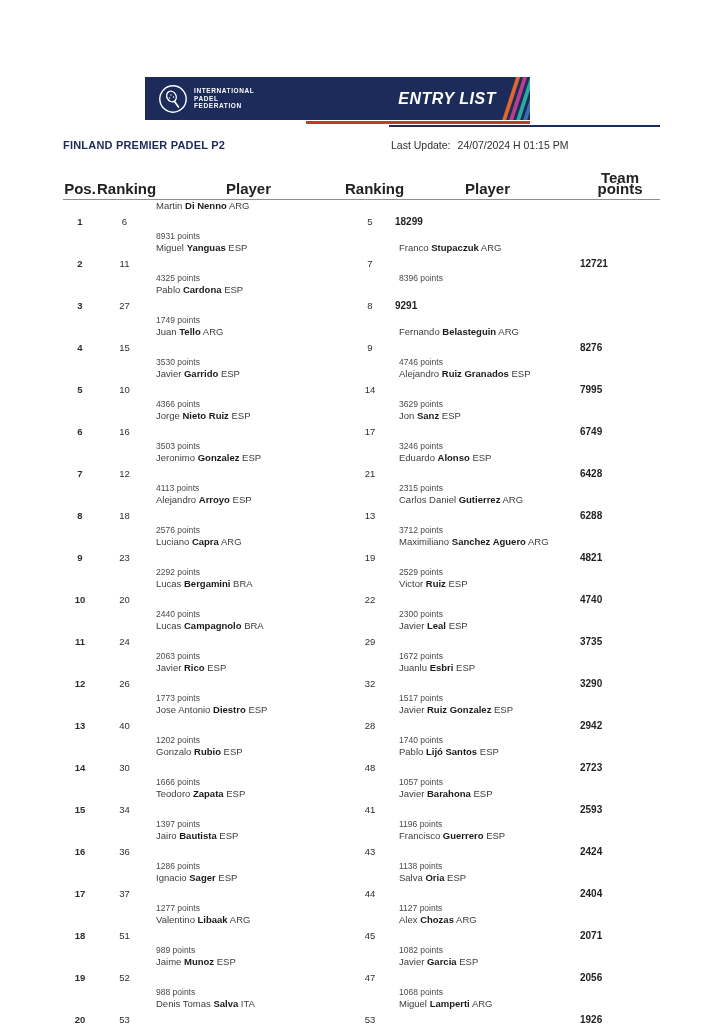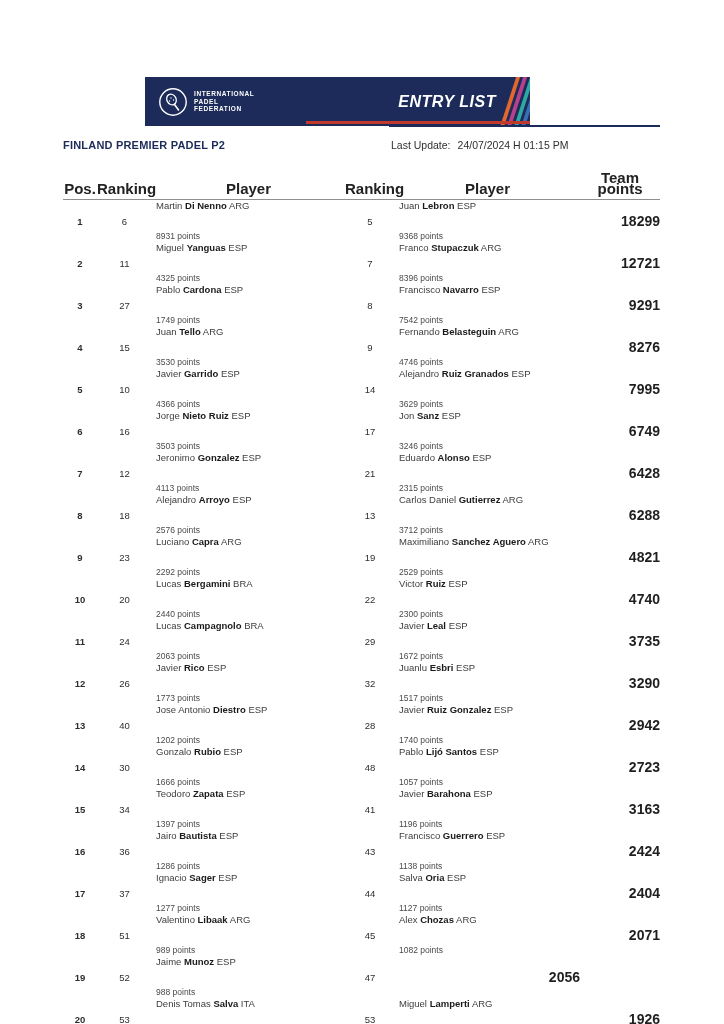--- a/index.html
+++ b/index.html
@@ -11,21 +11,21 @@
     margin: 0 auto;
     background: #ffffff;
     overflow: hidden;
     color: #3d3d3d;
   }
 
   
   .banner {
     position: absolute;
     left: 145px; top: 77px;
-    width: 385px; height: 49px;
+    width: 385px; height: 43px;
     background: #1c2b59;
     display: flex;
     align-items: center;
     overflow: hidden;
   }
   .logo-block { display: flex; align-items: center; margin-left: 13px; }
   .logo-circle { width: 30px; height: 30px; flex: 0 0 auto; }
   .logo-text { margin-left: 6px; color: #ffffff; font-size: 6.5px; line-height: 7.5px; letter-spacing: 0.6px; font-weight: bold; }
   .banner-title {
     margin-left: auto;
@@ -64,21 +64,21 @@
   .th.team { padding: 0 14px; }
 
   .tbody .row { min-height: 35px; align-items: center; }
   .cell { font-size: 9.5px; }
   .cell.num { text-align: center; color: #2e2e2e; }
   .cell.pos { font-weight: bold; }
   .cell.player { padding-left: 4px; }
   .name-line { font-size: 9.5px; color: #3d3d3d; line-height: 12px; }
   .name-line .last { font-weight: bold; color: #1a1a1a; }
   .points-line { font-size: 8.5px; color: #4a4a4a; line-height: 12px; margin-top: 18px; }
-  .cell.team { text-align: right; font-weight: bold; font-size: 14px; color: #1f1f1f; }
+  .cell.team { text-align: left; font-weight: bold; font-size: 10px; color: #1f1f1f; }
 </style>
 </head>
 <body>
 
 <div class="page">
 
   <div class="banner">
     <div class="logo-block">
       <svg class="logo-circle" viewBox="0 0 30 30">
         <circle cx="15" cy="15" r="13.2" fill="none" stroke="#ffffff" stroke-width="1.4"></circle>
@@ -127,28 +127,20 @@
     <div class="cell num">6</div>
     <div class="cell player">
       <div class="name-line">
         <span>Martin</span>
         <span class="last">Di Nenno</span>
         <span>ARG</span>
       </div>
       <div class="points-line">8931 points</div>
     </div>
     <div class="cell num">5</div>
-    <div class="cell player">
-      <div class="name-line">
-        <span>Juan</span>
-        <span class="last">Lebron</span>
-        <span>ESP</span>
-      </div>
-      <div class="points-line">9368 points</div>
-    </div>
     <div class="cell team">18299</div>
   </div>
 
   <div class="row grid-cols">
     <div class="cell num pos">2</div>
     <div class="cell num">11</div>
     <div class="cell player">
       <div class="name-line">
         <span>Miguel</span>
         <span class="last">Yanguas</span>
@@ -173,28 +165,20 @@
     <div class="cell num">27</div>
     <div class="cell player">
       <div class="name-line">
         <span>Pablo</span>
         <span class="last">Cardona</span>
         <span>ESP</span>
       </div>
       <div class="points-line">1749 points</div>
     </div>
     <div class="cell num">8</div>
-    <div class="cell player">
-      <div class="name-line">
-        <span>Francisco</span>
-        <span class="last">Navarro</span>
-        <span>ESP</span>
-      </div>
-      <div class="points-line">7542 points</div>
-    </div>
     <div class="cell team">9291</div>
   </div>
 
   <div class="row grid-cols">
     <div class="cell num pos">4</div>
     <div class="cell num">15</div>
     <div class="cell player">
       <div class="name-line">
         <span>Juan</span>
         <span class="last">Tello</span>
@@ -457,21 +441,21 @@
     </div>
     <div class="cell num">41</div>
     <div class="cell player">
       <div class="name-line">
         <span>Javier</span>
         <span class="last">Barahona</span>
         <span>ESP</span>
       </div>
       <div class="points-line">1196 points</div>
     </div>
-    <div class="cell team">3163</div>
+    <div class="cell team">2593</div>
   </div>
 
   <div class="row grid-cols">
     <div class="cell num pos">16</div>
     <div class="cell num">36</div>
     <div class="cell player">
       <div class="name-line">
         <span>Jairo</span>
         <span class="last">Bautista</span>
         <span>ESP</span>
@@ -541,20 +525,28 @@
     <div class="cell num">52</div>
     <div class="cell player">
       <div class="name-line">
         <span>Jaime</span>
         <span class="last">Munoz</span>
         <span>ESP</span>
       </div>
       <div class="points-line">988 points</div>
     </div>
     <div class="cell num">47</div>
+    <div class="cell player">
+      <div class="name-line">
+        <span>Javier</span>
+        <span class="last">Garcia</span>
+        <span>ESP</span>
+      </div>
+      <div class="points-line">1068 points</div>
+    </div>
     <div class="cell team">2056</div>
   </div>
 
   <div class="row grid-cols">
     <div class="cell num pos">20</div>
     <div class="cell num">53</div>
     <div class="cell player">
       <div class="name-line">
         <span>Denis Tomas</span>
         <span class="last">Salva</span>

